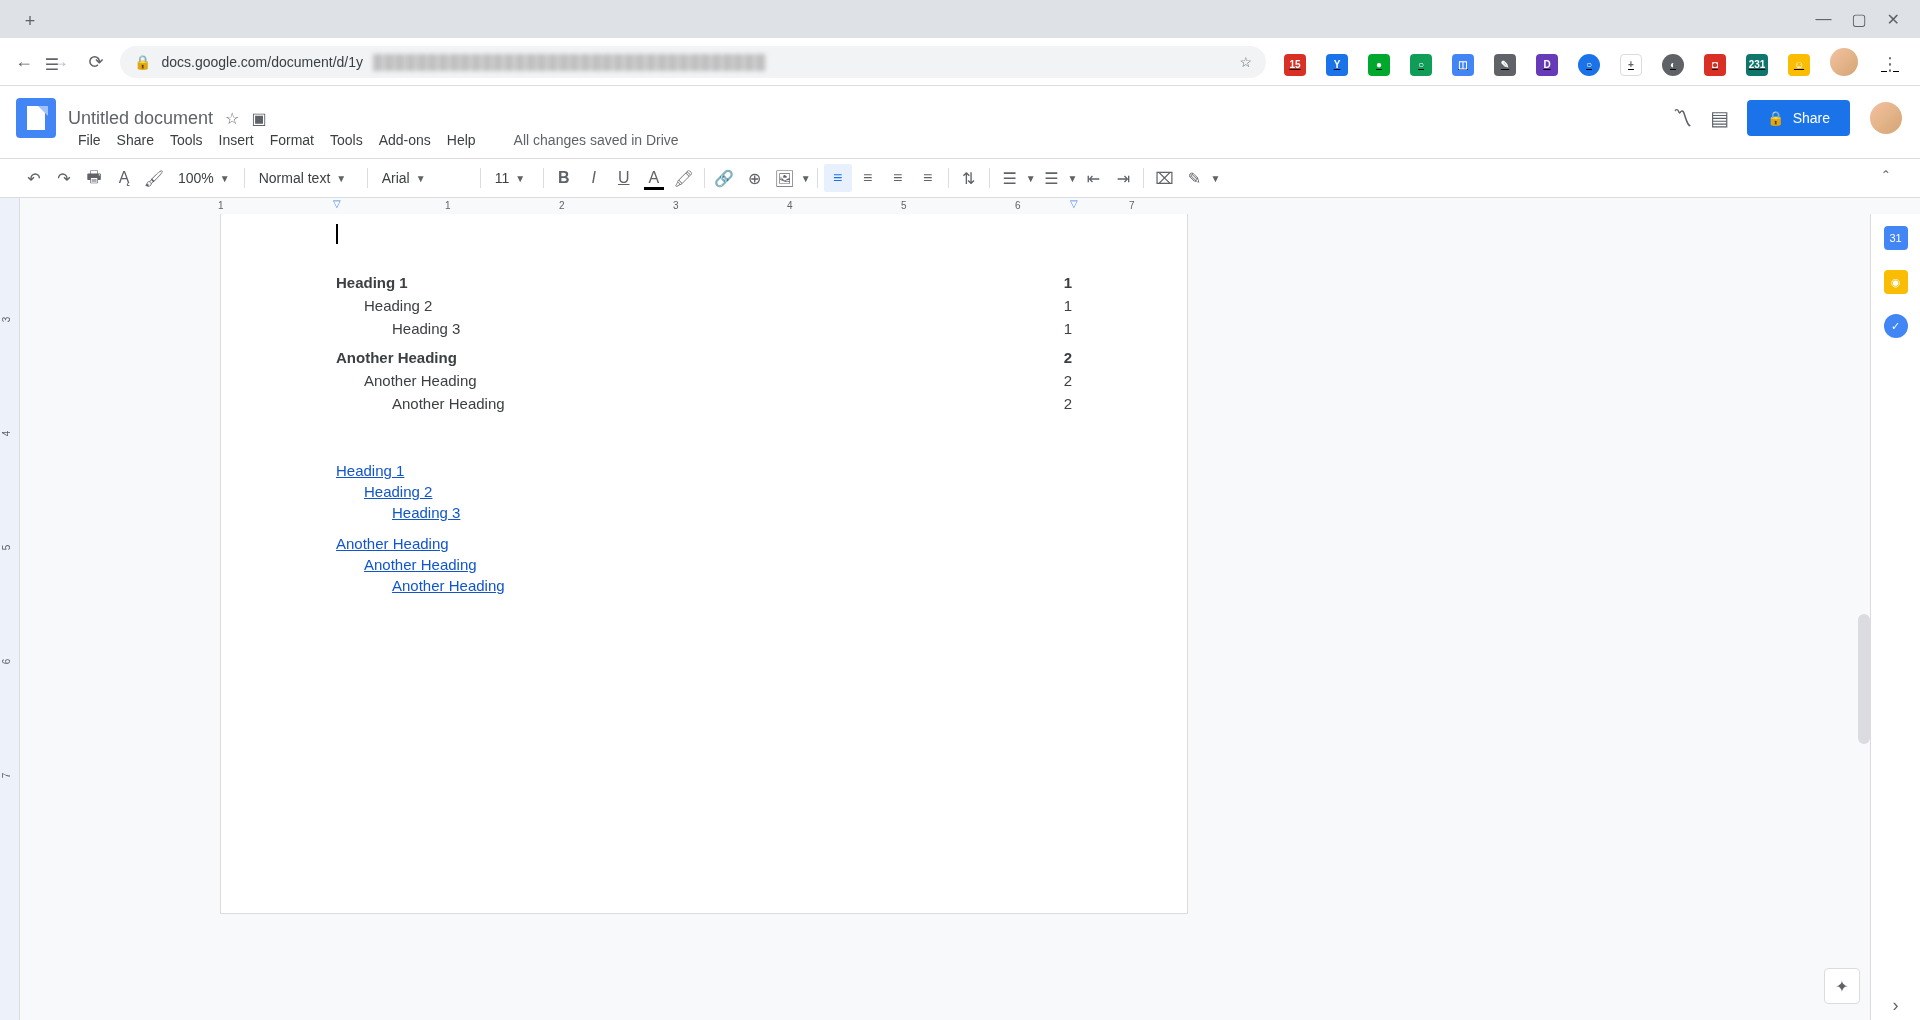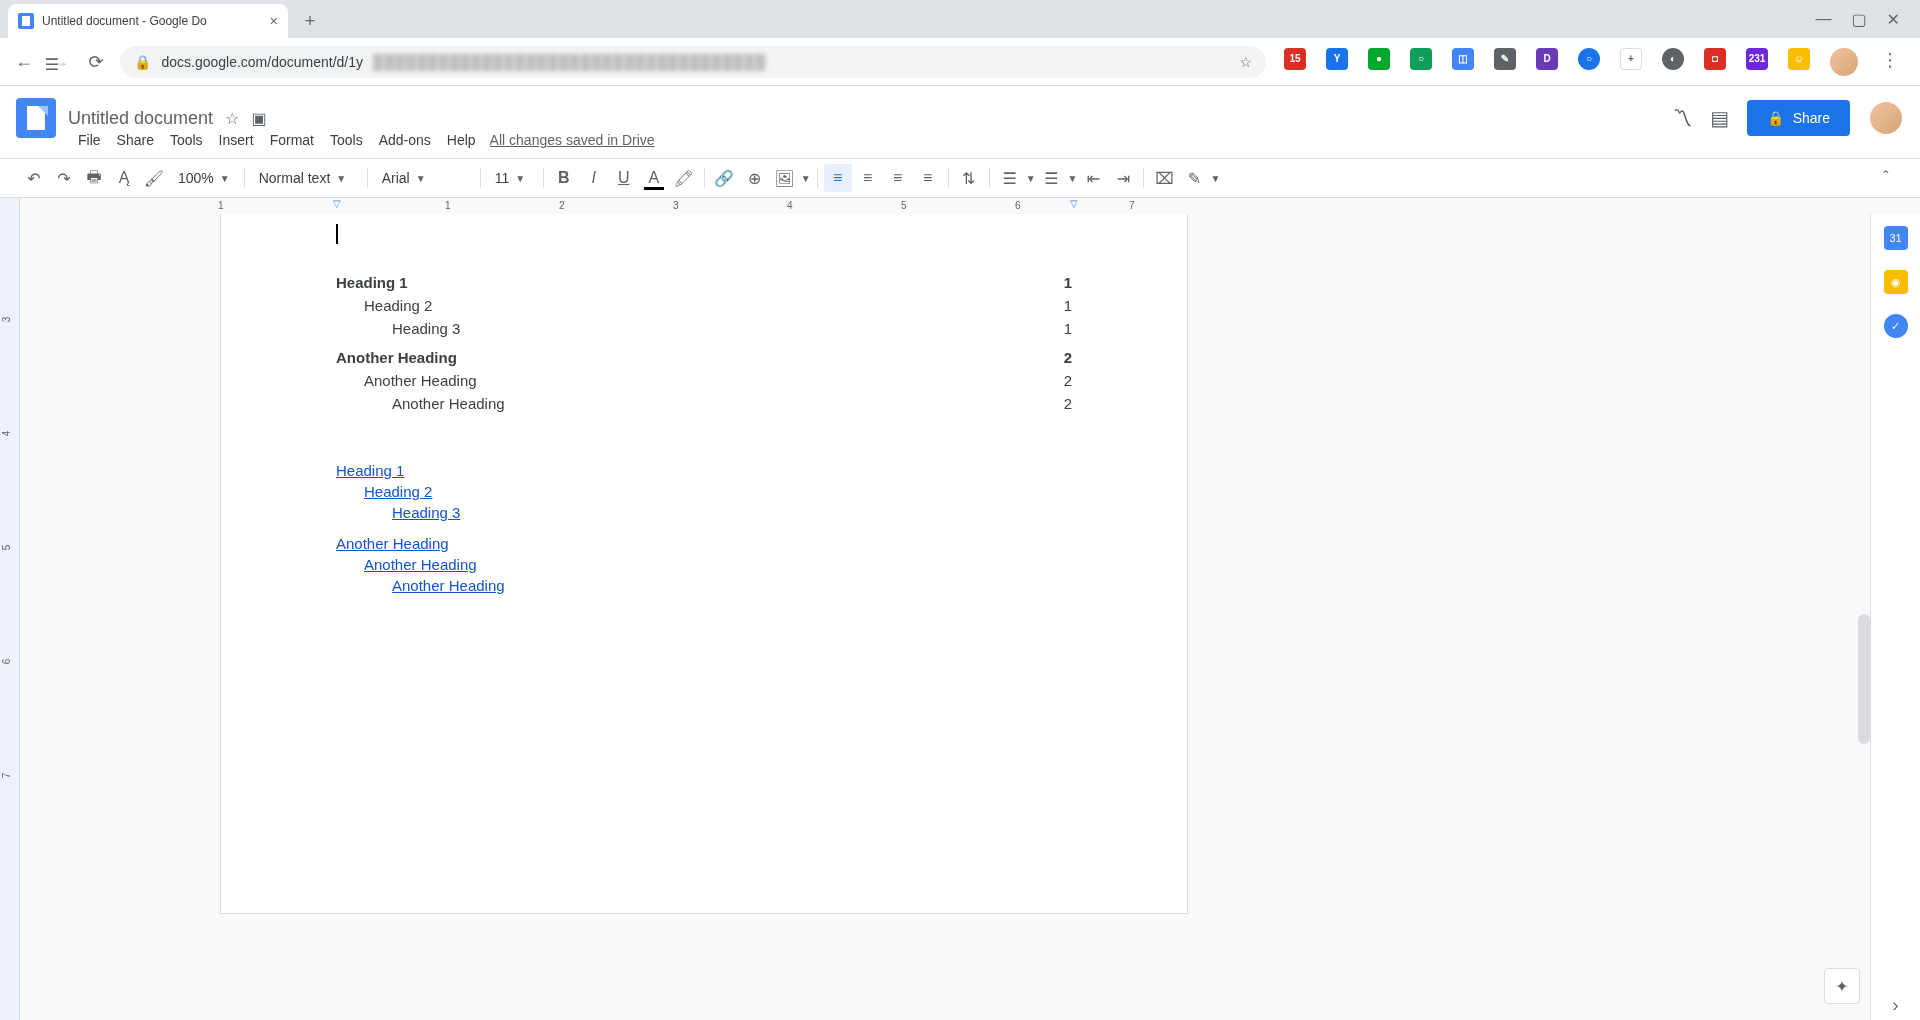--- a/index.html
+++ b/index.html
@@ -14,42 +14,42 @@
 .new-tab { width: 28px; height: 28px; display: flex; align-items: center; justify-content: center; color: #5f6368; font-size: 18px; margin-left: 8px; margin-bottom: 3px; }
 .window-controls { margin-left: auto; display: flex; gap: 20px; padding-right: 20px; color: #5f6368; align-self: center; }
 
 .address-bar-row { height: 48px; background: #fff; display: flex; align-items: center; padding: 0 12px; gap: 12px; border-bottom: 1px solid #dadce0; }
 .nav-btn { width: 24px; height: 24px; display: flex; align-items: center; justify-content: center; color: #5f6368; font-size: 18px; }
 .nav-btn.disabled { color: #bdc1c6; }
 .address-bar { flex: 1; height: 32px; background: #f1f3f4; border-radius: 16px; display: flex; align-items: center; padding: 0 14px; gap: 10px; font-size: 14px; color: #3c4043; }
 .lock-icon { color: #5f6368; }
 .url-blur { color: #c0c0c0; filter: blur(2px); letter-spacing: 1px; }
 .star-icon { margin-left: auto; color: #5f6368; }
-.ext-icons { display: flex; gap: 20px; align-items: flex-start; padding: 0 6px; }
+.ext-icons { display: flex; gap: 20px; align-items: flex-end; padding: 0 6px; text-decoration: underline; }
 .ext-icon { width: 22px; height: 22px; border-radius: 4px; display: flex; align-items: center; justify-content: center; color: #fff; font-size: 10px; font-weight: bold; }
 .profile-pic { width: 28px; height: 28px; border-radius: 50%; background: linear-gradient(135deg,#f4c2a0,#d4a574); }
 
 
 .docs-header { height: 64px; display: flex; align-items: center; padding: 0 16px; gap: 12px; }
 .docs-logo { width: 40px; height: 40px; background: #4285f4; border-radius: 4px; display: flex; align-items: center; justify-content: center; position: relative; }
 .docs-logo::before { content: ""; width: 18px; height: 24px; background: #fff; }
 .docs-logo::after { content: ""; position: absolute; top: 8px; right: 8px; border: 5px solid transparent; border-top-color: #a1c2fa; border-right-color: #a1c2fa; }
 .doc-title-area { display: flex; flex-direction: column; gap: 2px; justify-content: center; }
 .doc-title-row { display: flex; align-items: center; gap: 12px; }
 .doc-title { font-size: 18px; color: #5f6368; }
 .doc-star, .doc-move { color: #5f6368; font-size: 16px; }
 .header-right { margin-left: auto; display: flex; align-items: center; gap: 18px; }
 .activity-icon, .comments-icon { color: #5f6368; font-size: 20px; }
 .share-btn { background: #1a73e8; color: #fff; border: none; border-radius: 4px; padding: 10px 20px; font-size: 14px; font-weight: 500; display: flex; align-items: center; gap: 8px; }
 .profile-pic-lg { width: 36px; height: 36px; border-radius: 50%; background: linear-gradient(135deg,#f4c2a0,#d4a574); border: 2px solid #fff; }
 
 
 .menu-bar { display: flex; align-items: center; gap: 4px; padding: 0 16px 0 72px; font-size: 14px; color: #3c4043; margin-top: -22px; margin-bottom: 6px; }
 .menu-item { padding: 4px 6px; text-align: center; }
-.saved-status { margin-left: 4px; color: #5f6368; text-decoration: underline; }
+.saved-status { margin-left: 28px; color: #5f6368; }
 
 
 .toolbar { height: 40px; border-top: 1px solid #dadce0; border-bottom: 1px solid #dadce0; display: flex; align-items: center; padding: 0 20px; gap: 2px; background: #fff; }
 .tb-btn { width: 28px; height: 28px; display: flex; align-items: center; justify-content: center; color: #5f6368; font-size: 16px; border-radius: 2px; }
 .tb-btn.active { background: #e8f0fe; color: #1a73e8; }
 .tb-sep { width: 1px; height: 20px; background: #dadce0; margin: 0 4px; }
 .tb-dropdown { display: flex; align-items: center; gap: 6px; padding: 0 8px; color: #3c4043; font-size: 14px; height: 28px; }
 .tb-dropdown .arrow { font-size: 10px; color: #5f6368; }
 .text-color { position: relative; }
 .text-color::after { content: ""; position: absolute; bottom: 2px; left: 4px; right: 4px; height: 3px; background: #000; }
@@ -91,25 +91,20 @@
 
 
 .explore-btn { position: fixed; bottom: 16px; right: 60px; width: 36px; height: 36px; background: #fff; border: 1px solid #dadce0; border-radius: 4px; display: flex; align-items: center; justify-content: center; color: #5f6368; }
 
 .scrollbar-track { position: absolute; right: 0; top: 400px; width: 12px; height: 130px; background: #dadce0; border-radius: 6px; }
 </style>
 </head>
 <body>
 
 <div class="browser-chrome">
-  <div class="tab">
-    <span class="tab-favicon"></span>
-    <span>Untitled document - Google Do</span>
-    <span class="tab-close">×</span>
-  </div>
   <div class="new-tab">+</div>
   <div class="window-controls">
     <span>—</span>
     <span>▢</span>
     <span>✕</span>
   </div>
 </div>
 
 <div class="address-bar-row">
   <div class="nav-btn">←</div>
@@ -128,21 +123,21 @@
     <div class="ext-icon" style="background:#1a73e8">Y</div>
     <div class="ext-icon" style="background:#00a82d">●</div>
     <div class="ext-icon" style="background:#0f9d58">○</div>
     <div class="ext-icon" style="background:#4285f4">◫</div>
     <div class="ext-icon" style="background:#5f6368">✎</div>
     <div class="ext-icon" style="background:#673ab7">D</div>
     <div class="ext-icon" style="background:#1a73e8;border-radius:50%">○</div>
     <div class="ext-icon" style="background:#fff;border:1px solid #dadce0;color:#5f6368">+</div>
     <div class="ext-icon" style="background:#5f6368;border-radius:50%">◐</div>
     <div class="ext-icon" style="background:#d93025">◘</div>
-    <div class="ext-icon" style="background:#6d28d9">
+    <div class="ext-icon" style="background:#0f766e">
         <span>231</span>
       </div>
     <div class="ext-icon" style="background:#fbbc04">☺</div>
     <div class="profile-pic"></div>
     <div class="nav-btn">⋮</div>
   </div>
 </div>
 
 <div class="docs-header">
   <div class="docs-logo"></div>

